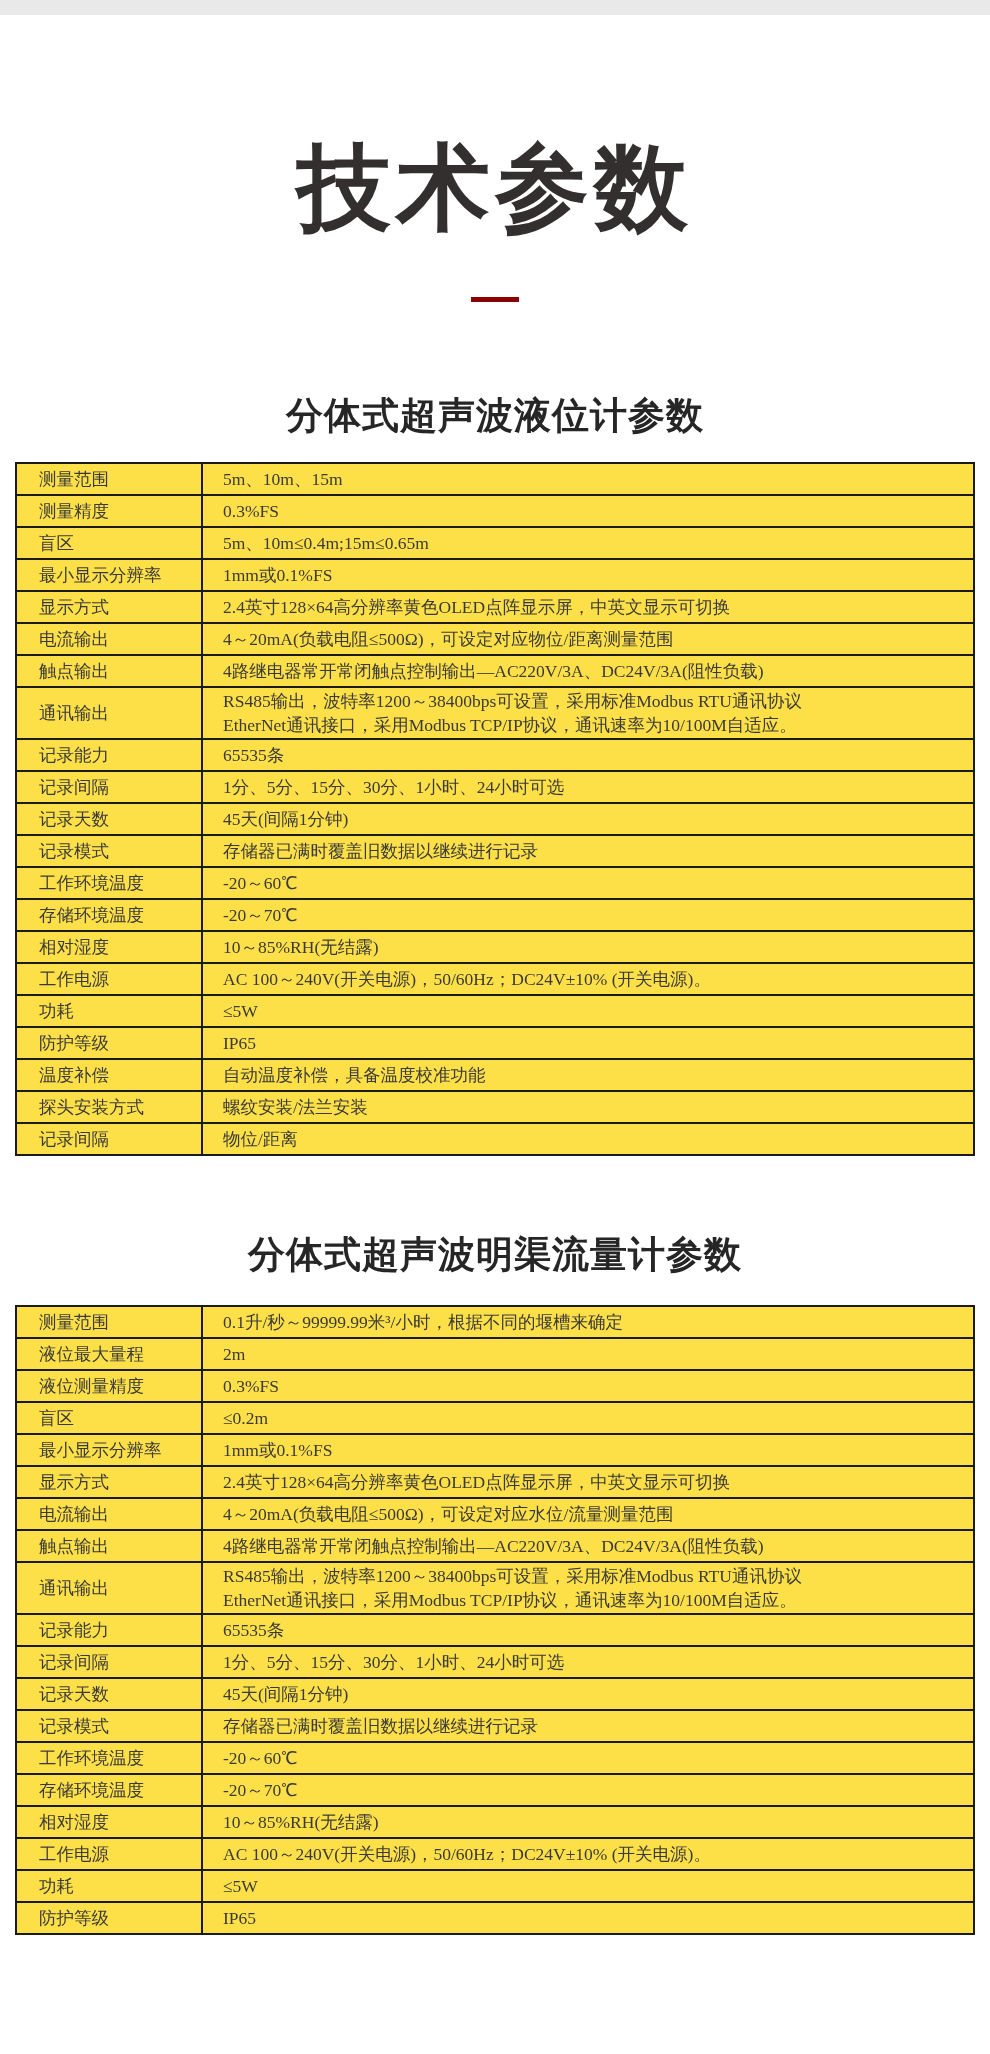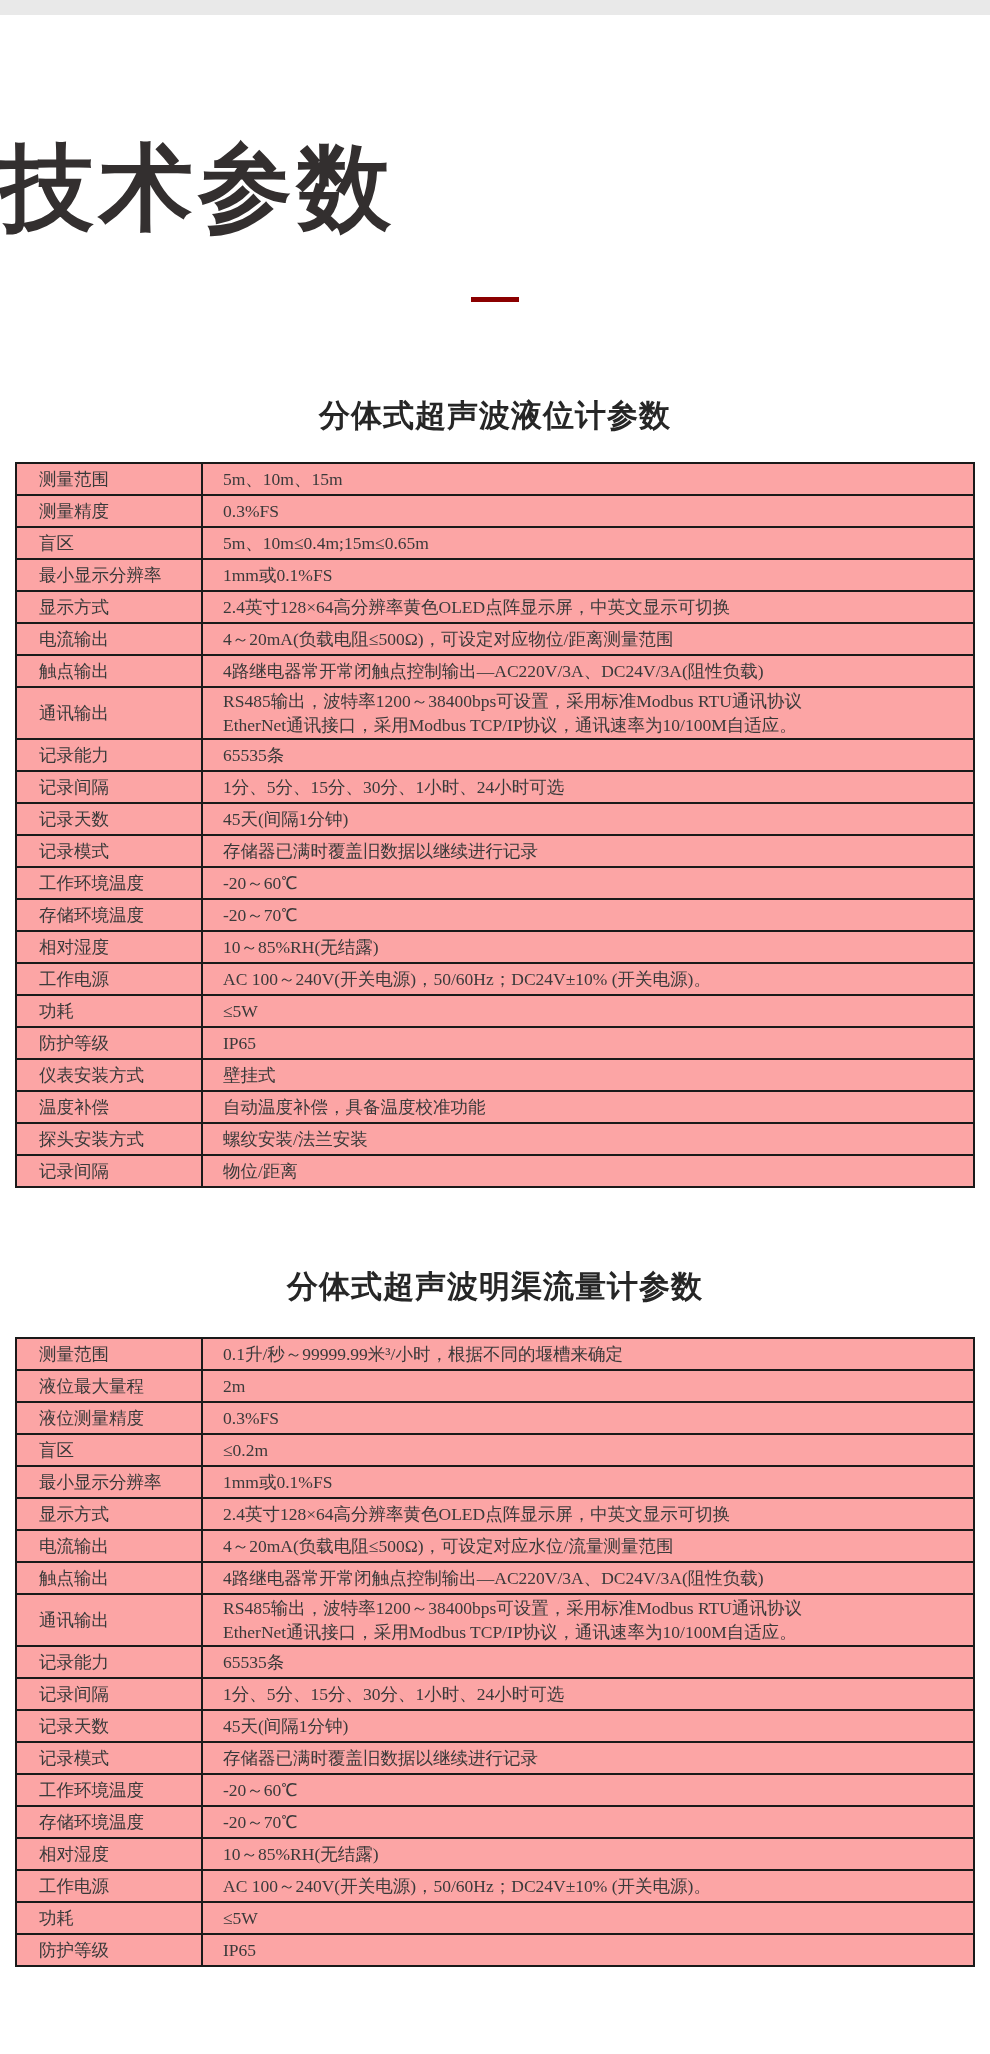--- a/index.html
+++ b/index.html
@@ -11,49 +11,50 @@
     color: #3a3a3a;
     overflow: hidden;
   }
   .top-strip {
     width: 100%;
     height: 15px;
     background: #e9e9e9;
   }
   .page-title {
     margin: 126px 0 0 0;
+    text-align: center;
     font-size: 94px;
     line-height: 1;
     font-weight: 900;
     letter-spacing: 5px;
     color: #332f2f;
   }
   .title-divider {
     width: 48px;
     height: 5px;
     background: #8b0000;
     margin: 62px auto 0 auto;
   }
   .section-title {
     margin: 0;
     text-align: center;
-    font-size: 31px;
+    font-size: 37px;
     line-height: 40px;
     font-weight: bold;
     color: #262626;
     letter-spacing: 1px;
   }
   .section-title.first  { margin-top: 94px; }
   .section-title.second { margin-top: 79px; }
   table.spec-table {
     border-collapse: collapse;
     table-layout: fixed;
     width: 958px;
     margin: 26px auto 0 auto;
-    background: #fca5a5;
+    background: #fde047;
   }
   table.spec-table.second { margin-top: 30px; }
   table.spec-table td {
     border: 2px solid #1a1a1a;
     height: 28px;
     font-size: 17.5px;
     line-height: 24px;
     vertical-align: middle;
     color: #3a3a3a;
     padding-top: 1px;
@@ -156,24 +157,20 @@
       </tr>
       <tr>
         <td class="label">功耗</td>
         <td class="value">≤5W</td>
       </tr>
       <tr>
         <td class="label">防护等级</td>
         <td class="value">IP65</td>
       </tr>
       <tr>
-        <td class="label">仪表安装方式</td>
-        <td class="value">壁挂式</td>
-      </tr>
-      <tr>
         <td class="label">温度补偿</td>
         <td class="value">自动温度补偿，具备温度校准功能</td>
       </tr>
       <tr>
         <td class="label">探头安装方式</td>
         <td class="value">螺纹安装/法兰安装</td>
       </tr>
       <tr>
         <td class="label">记录间隔</td>
         <td class="value">物位/距离</td>

